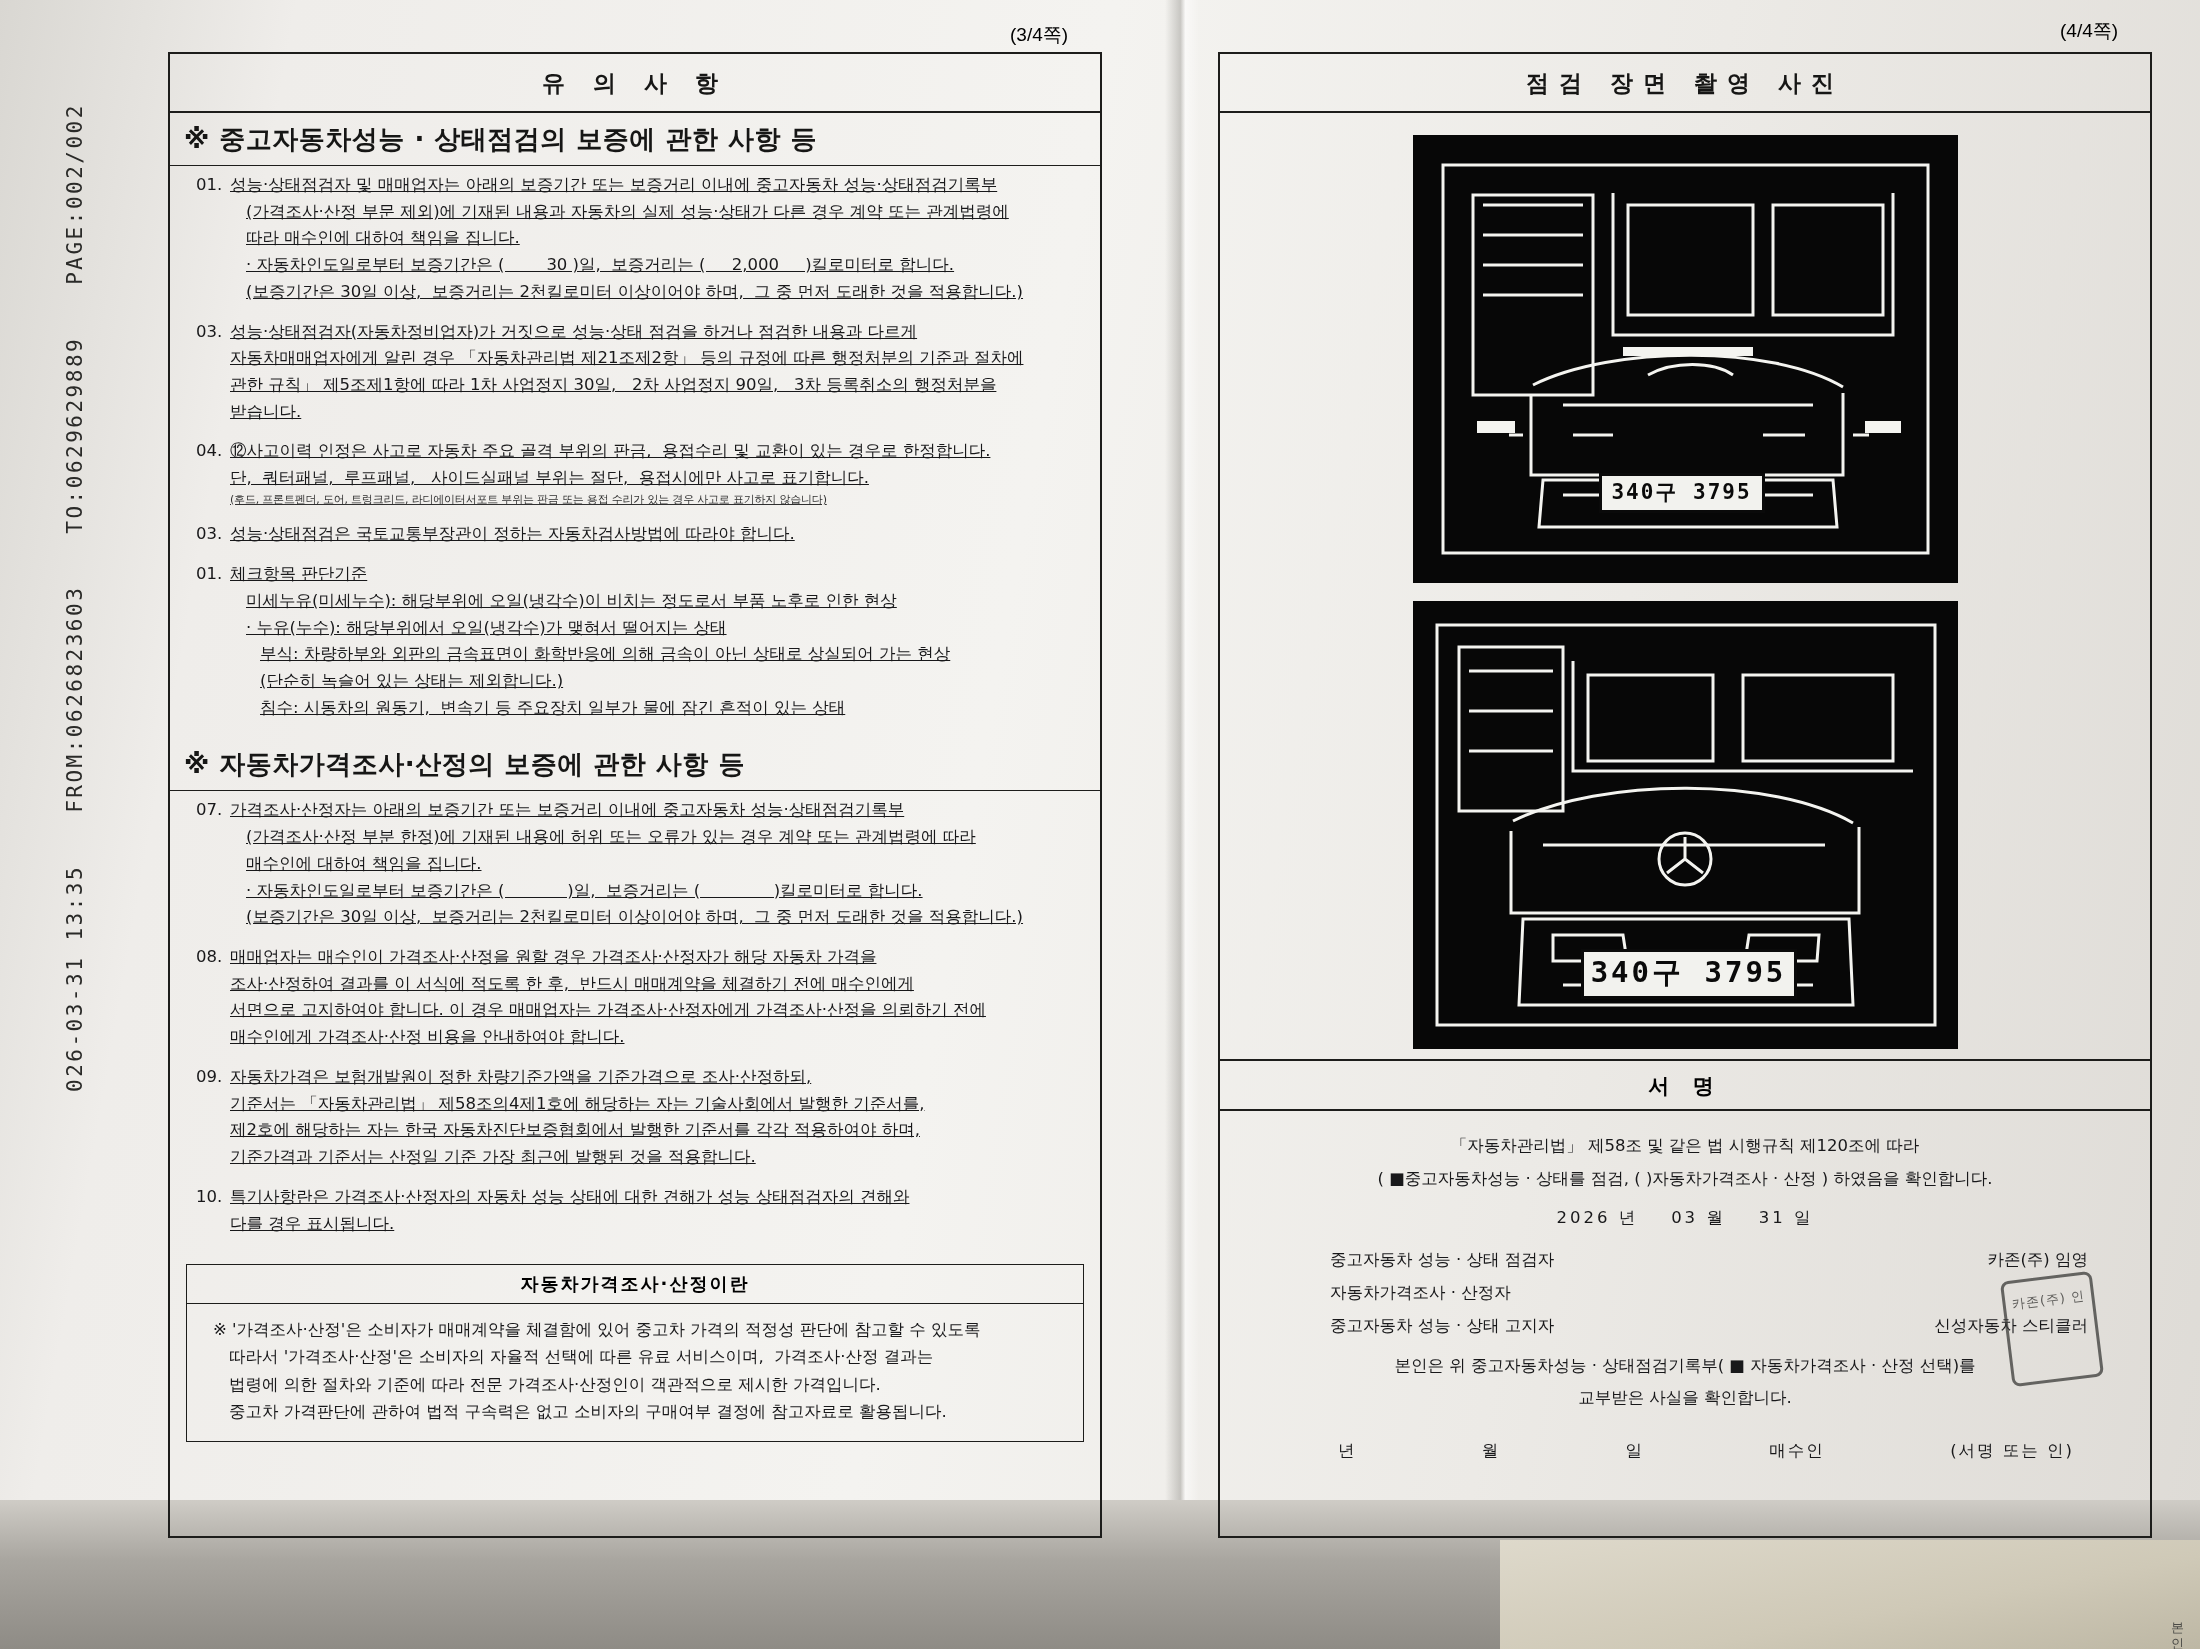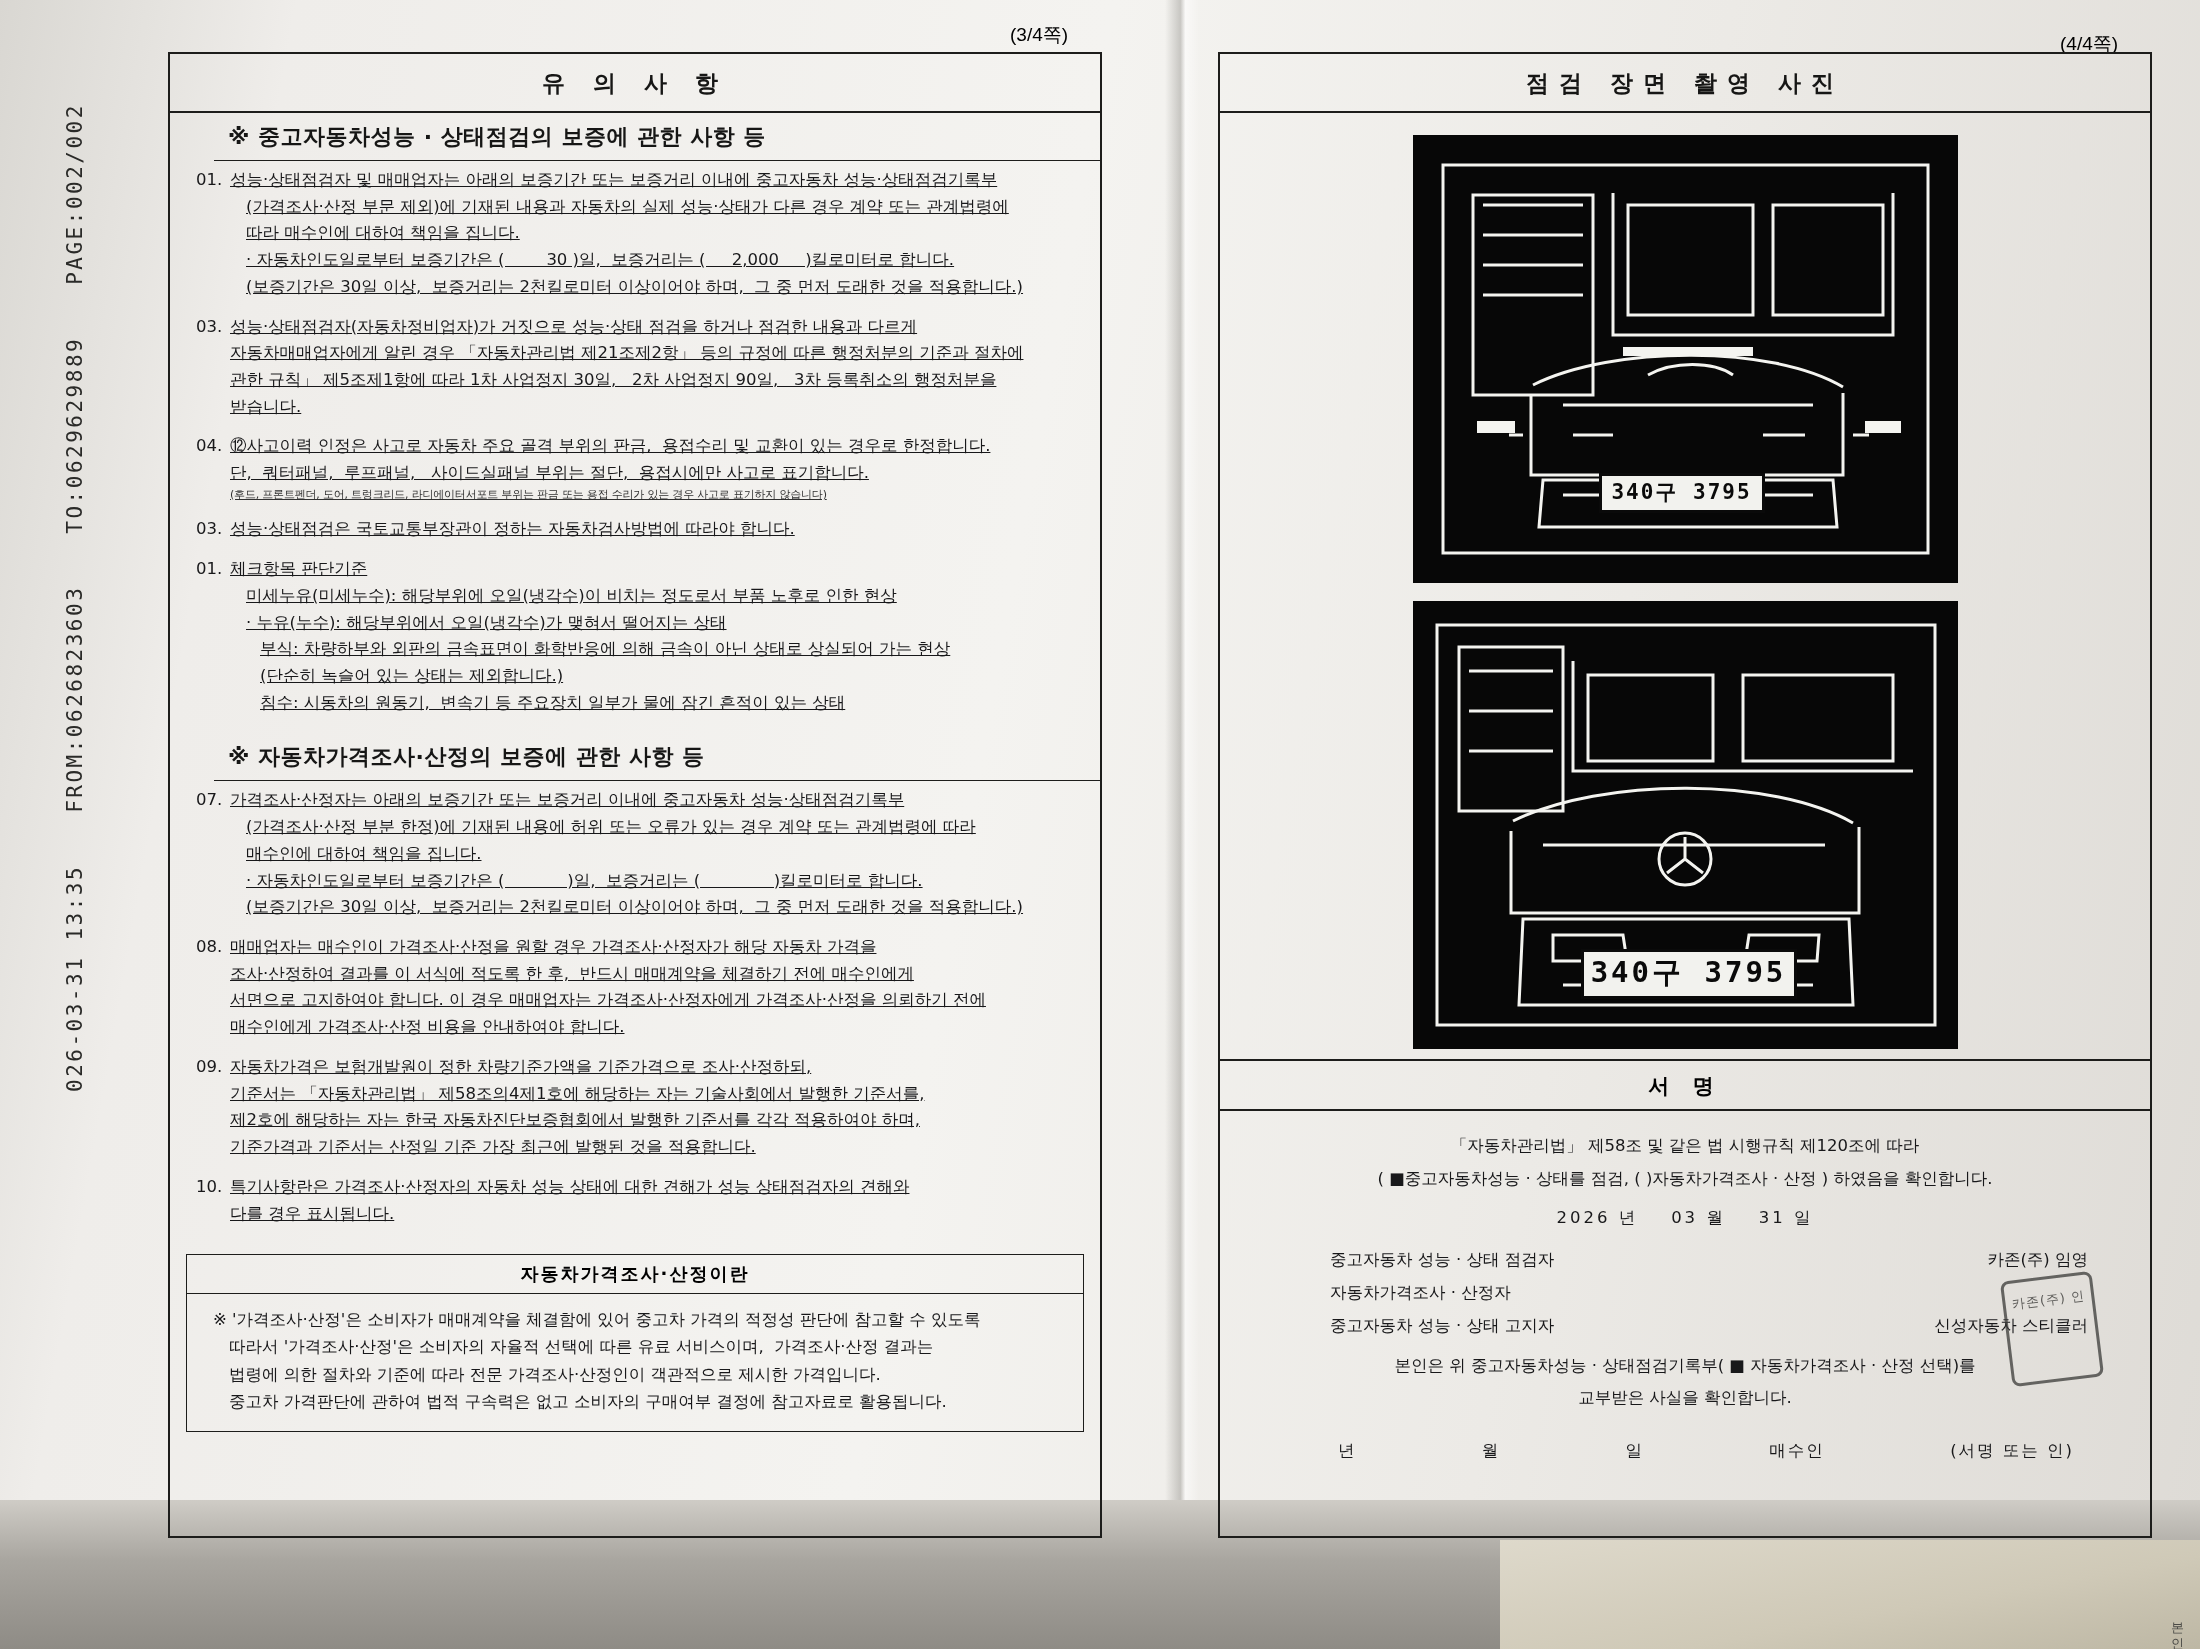--- a/index.html
+++ b/index.html
@@ -72,41 +72,40 @@
   .sheet-left  { left: 168px; top: 52px;  width: 930px;  height: 1482px; }
   .sheet-right { left: 1218px; top: 52px; width: 930px;  height: 1482px; }
 
   .page-no {
     position: absolute;
     font-size: 19px;
     color: #000000;
     font-family: "Liberation Sans", sans-serif;
   }
   .page-no-left  { left: 1010px; top: 22px; }
-  .page-no-right { left: 2060px; top: 31px; }
+  .page-no-right { left: 2060px; top: 18px; }
 
   .sheet-title {
     text-align: center;
     font-size: 23px;
     font-weight: bold;
     letter-spacing: 10px;
     color: #161615;
     padding: 14px 0 12px;
     border-bottom: 2px solid #1d1d1b;
   }
 
   
   .section-head {
     border-bottom: 1.5px solid #1d1d1b;
     padding: 9px 14px 8px;
-    font-size: 22px;
+    font-size: 26px;
     font-weight: bold;
     color: #161615;
     letter-spacing: 0.5px;
-    margin-left: 44px;
   }
   .block {
     padding: 6px 22px 4px 26px;
   }
   .item {
     display: flex;
     font-size: 16.5px;
     line-height: 1.62;
     color: #18181a;
     margin-bottom: 13px;

